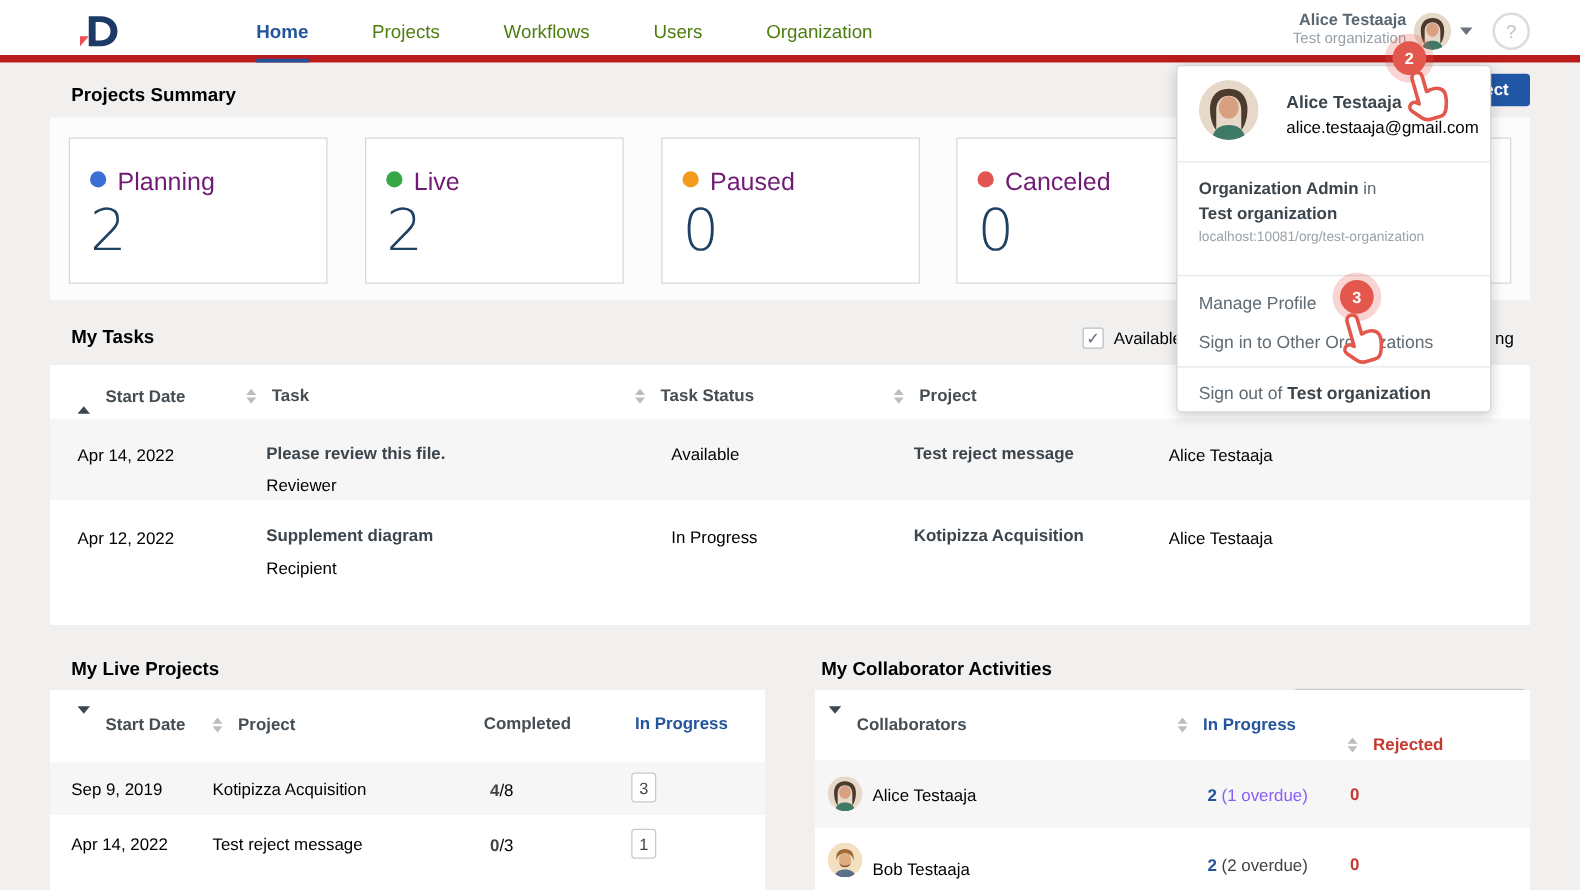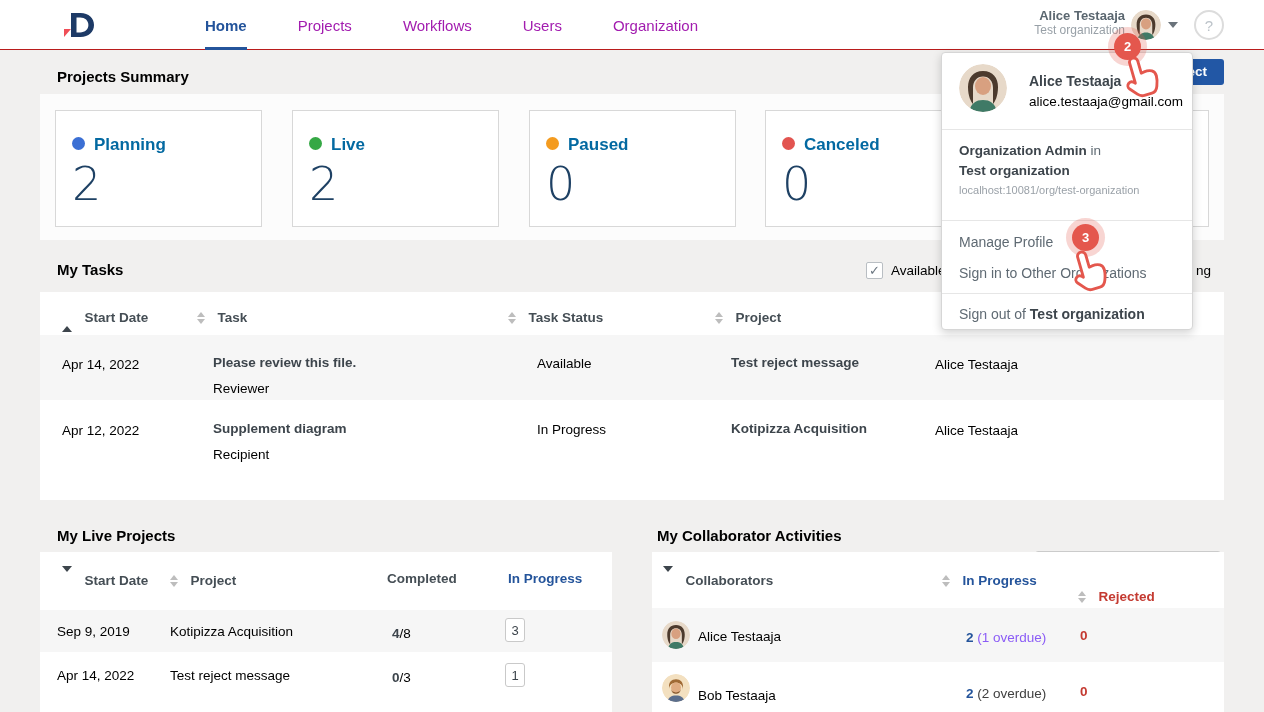--- a/index.html
+++ b/index.html
@@ -3,42 +3,42 @@
 <meta charset="utf-8">
 <style>
   * { margin:0; padding:0; box-sizing:border-box; }
   html,body { background:#e8e8e8; }
   .stage { position:relative; width:1264px; height:712px; overflow:hidden;
            background:#f1f0ef; font-family:"Liberation Sans", sans-serif; color:#5f6a73; }
   .abs { position:absolute; }
 
   
   .nav { position:absolute; left:0; top:0; width:1264px; height:50px; background:#ffffff;
-         border-bottom:1px solid #b91c1c; z-index:20; }
+         border-bottom:6px solid #b91c1c; z-index:20; }
   .nav-items { position:absolute; left:205px; top:0; height:50px; display:flex; column-gap:51px; }
-  .nav-item { height:50px; display:flex; align-items:center; font-size:15px; color:#a21caf; cursor:pointer; }
+  .nav-item { height:50px; display:flex; align-items:center; font-size:15px; color:#4d7c0f; cursor:pointer; }
   .nav-item.active { color:#24549b; font-weight:bold; border-bottom:3px solid #24549b; padding-top:3px; }
   .user-name { font-size:13px; font-weight:bold; color:#5b6770; text-align:right; }
   .user-org  { font-size:12px; color:#98a0a7; text-align:right; }
   .avatar { border-radius:50%; overflow:hidden; display:block; }
   .help-circle { position:absolute; left:1194px; top:10px; width:30px; height:30px; border-radius:50%;
                  border:2px solid #dcdcdc; color:#bcc3c9; font-size:15px; display:flex;
                  align-items:center; justify-content:center; background:#fff; }
   .caret-down { width:0; height:0; border-left:5px solid transparent; border-right:5px solid transparent;
                 border-top:6px solid #6a737b; }
 
   
   .section-title { font-size:15px; font-weight:bold; color:#000000; }
   .panel { position:absolute; background:#fff; }
 
   
   .card { position:absolute; top:110px; width:207px; height:117px; background:#fff;
           border:1px solid #d8d8d8; }
   .card .dot { position:absolute; left:16px; top:26px; width:13px; height:13px; border-radius:50%; }
-  .card .lbl { position:absolute; left:38px; top:24px; font-size:17px; font-weight:bold; color:#0369a1; }
+  .card .lbl { position:absolute; left:38px; top:24px; font-size:20px; font-weight:normal; color:#701a75; }
   .card .num { position:absolute; left:16px; top:46px; font-size:46px; font-weight:300; color:#1e4164;
                font-family:"DejaVu Sans", sans-serif; letter-spacing:1px; }
   .dot-blue{background:#3b6fd4}.dot-green{background:#35a845}.dot-orange{background:#f49b1f}.dot-red{background:#e25450}
 
   
   .th { font-size:13.5px; font-weight:bold; color:#454e55; }
   .td { font-size:13.5px; color:#000000; }
   .td-bold { font-size:13.5px; font-weight:bold; color:#3d454c; }
   .zebra { background:#f6f6f6; }
   .sort { display:inline-block; vertical-align:middle; margin-right:8px; }

